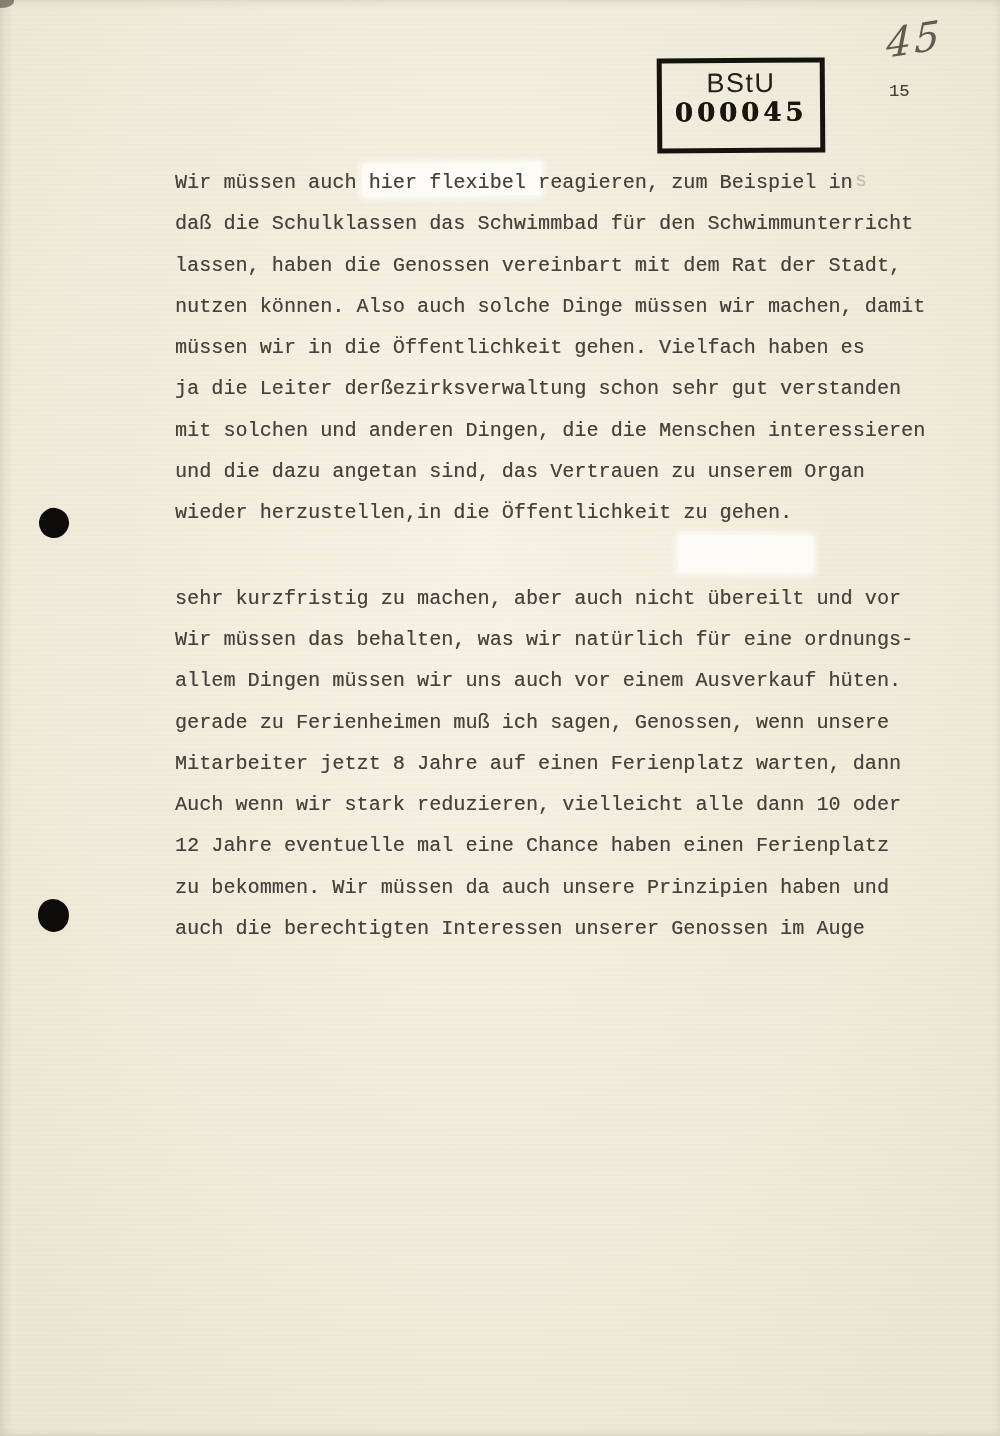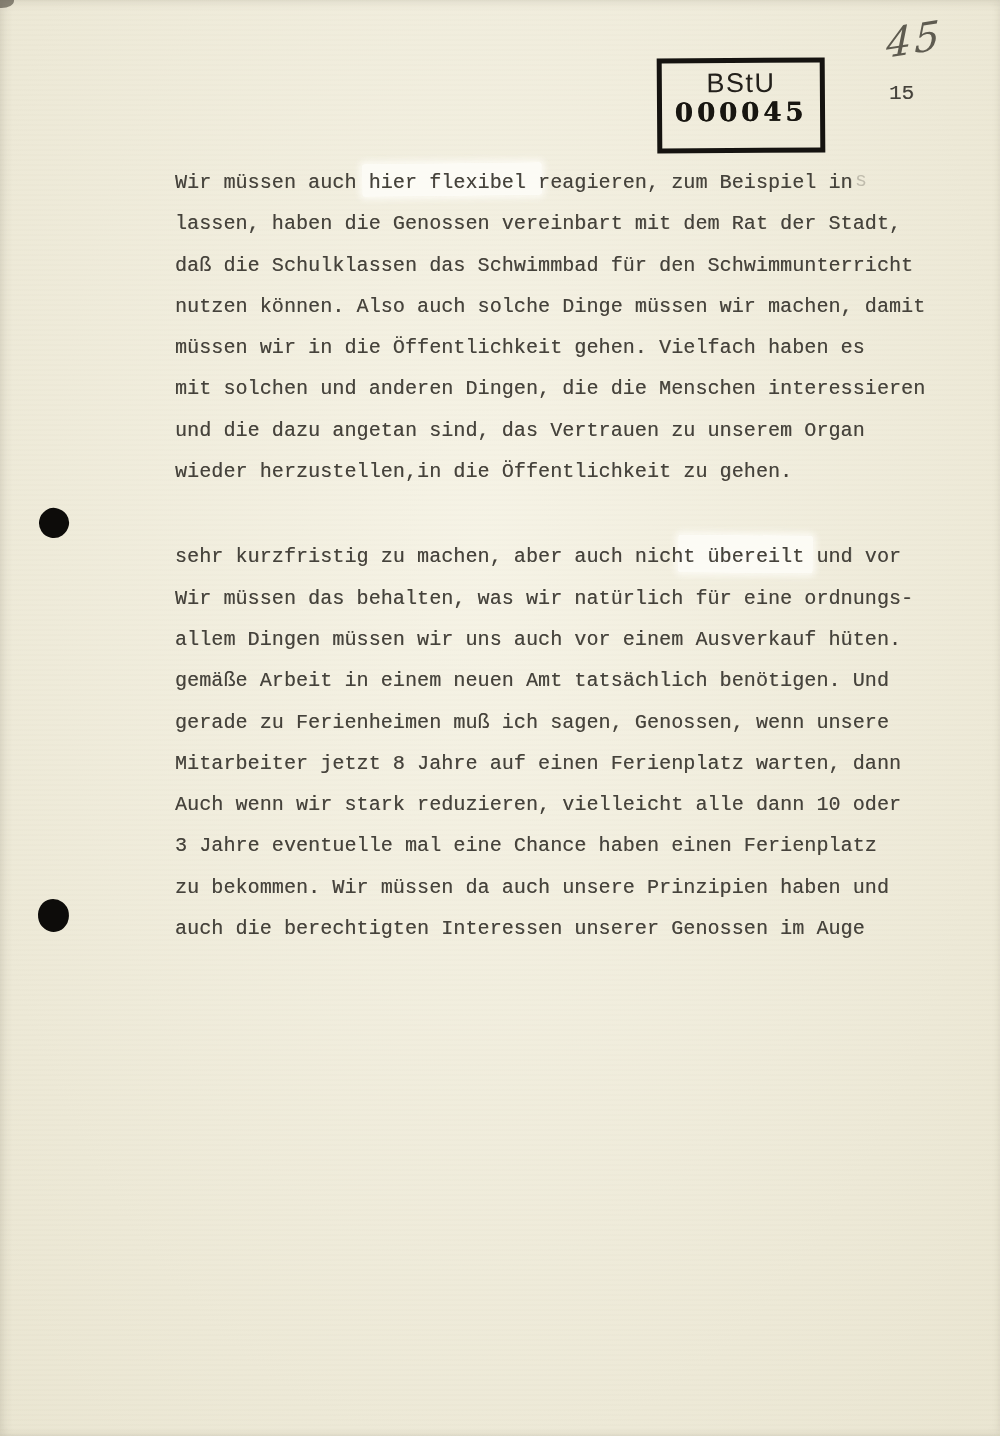--- a/index.html
+++ b/index.html
@@ -99,21 +99,21 @@
     font-style: italic;
     font-size: 40px;
     color: #5e5b50;
     transform: rotate(-9deg) skewX(-10deg);
     letter-spacing: 3px;
     z-index: 3;
   }
   .typed-page-number {
     position: absolute;
     left: 889px; top: 82px;
-    font-size: 21px;
+    font-size: 17px;
     color: #45423b;
     z-index: 3;
     text-shadow: 0.3px 0.2px 0 rgba(69,66,59,0.5);
   }
 </style>
 </head>
 <body>
 
 <div class="page">
 
@@ -130,35 +130,35 @@
   </div>
 
   <div class="handwritten-number">45</div>
   <div class="typed-page-number">15</div>
 
   <div class="ghost-char">s</div>
 
   <div class="text-block">
     <div class="para">
       <div class="line">Wir müssen auch hier flexibel reagieren, zum Beispiel in</div>
+      <div class="line">daß die Schulklassen das Schwimmbad für den Schwimmunterricht</div>
       <div class="line">lassen, haben die Genossen vereinbart mit dem Rat der Stadt,</div>
-      <div class="line">daß die Schulklassen das Schwimmbad für den Schwimmunterricht</div>
       <div class="line">nutzen können. Also auch solche Dinge müssen wir machen, damit</div>
       <div class="line">müssen wir in die Öffentlichkeit gehen. Vielfach haben es</div>
+      <div class="line">ja die Leiter derßezirksverwaltung schon sehr gut verstanden</div>
       <div class="line">mit solchen und anderen Dingen, die die Menschen interessieren</div>
       <div class="line">und die dazu angetan sind, das Vertrauen zu unserem Organ</div>
       <div class="line">wieder herzustellen,in die Öffentlichkeit zu gehen.</div>
     </div>
     <div class="para">
       <div class="line">sehr kurzfristig zu machen, aber auch nicht übereilt und vor</div>
       <div class="line">Wir müssen das behalten, was wir natürlich für eine ordnungs-</div>
       <div class="line">allem Dingen müssen wir uns auch vor einem Ausverkauf hüten.</div>
-      <div class="line">gemäße Arbeit in einem neuen Amt tatsächlich benötigen. Und</div>
       <div class="line">gerade zu Ferienheimen muß ich sagen, Genossen, wenn unsere</div>
       <div class="line">Mitarbeiter jetzt 8 Jahre auf einen Ferienplatz warten, dann</div>
       <div class="line">Auch wenn wir stark reduzieren, vielleicht alle dann 10 oder</div>
-      <div class="line">3 Jahre eventuelle mal eine Chance haben einen Ferienplatz</div>
+      <div class="line">12 Jahre eventuelle mal eine Chance haben einen Ferienplatz</div>
       <div class="line">zu bekommen. Wir müssen da auch unsere Prinzipien haben und</div>
       <div class="line">auch die berechtigten Interessen unserer Genossen im Auge</div>
     </div>
   </div>
 
 </div>
 
 </body></html>

